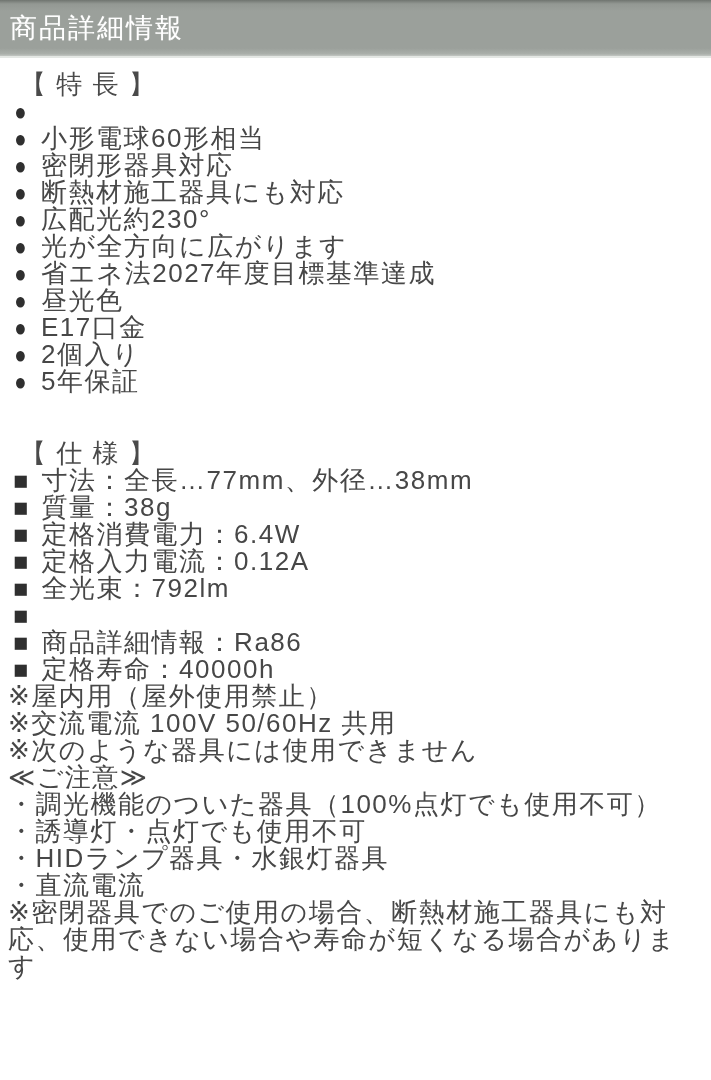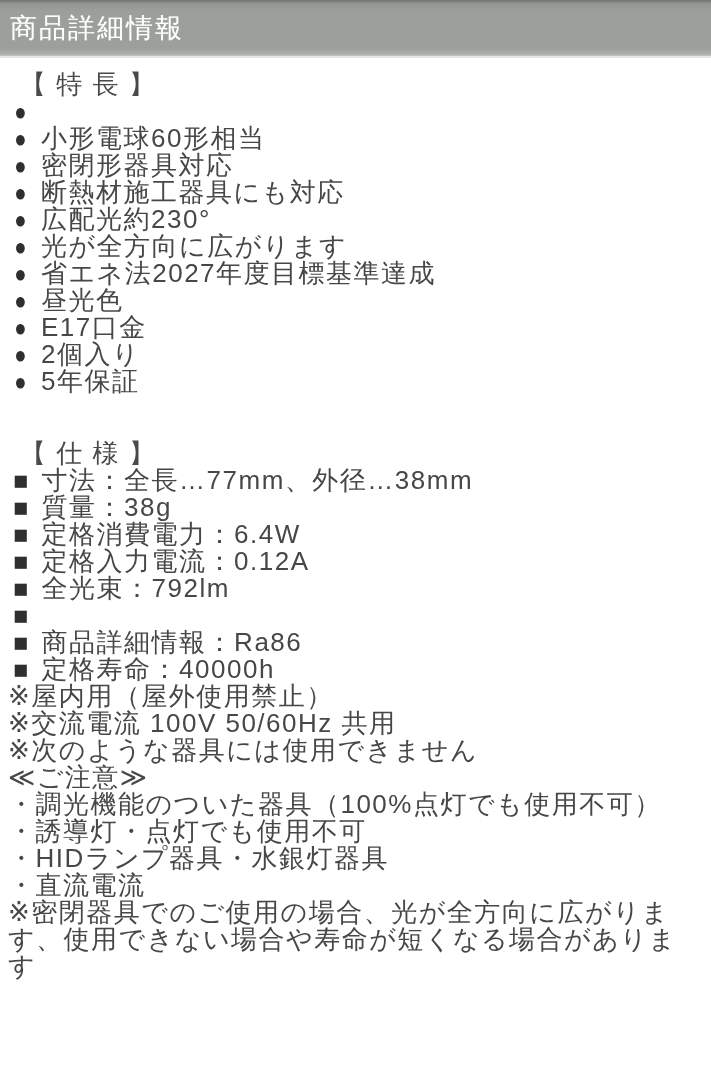--- a/index.html
+++ b/index.html
@@ -166,15 +166,15 @@
   <div class="note-line">※交流電流 100V 50/60Hz 共用</div>
 
   <div class="note-line">※次のような器具には使用できません</div>
   <div class="note-line">≪ご注意≫</div>
 
   <div class="note-line">・調光機能のついた器具（100%点灯でも使用不可）</div>
   <div class="note-line">・誘導灯・点灯でも使用不可</div>
   <div class="note-line">・HIDランプ器具・水銀灯器具</div>
   <div class="note-line">・直流電流</div>
 
-  <p class="note-para">※密閉器具でのご使用の場合、光が全方向に広がります、使用できない場合や寿命が短くなる場合があります</p>
+  <p class="note-para">※密閉器具でのご使用の場合、断熱材施工器具にも対応、使用できない場合や寿命が短くなる場合があります</p>
 
 </div>
 
 </body></html>

